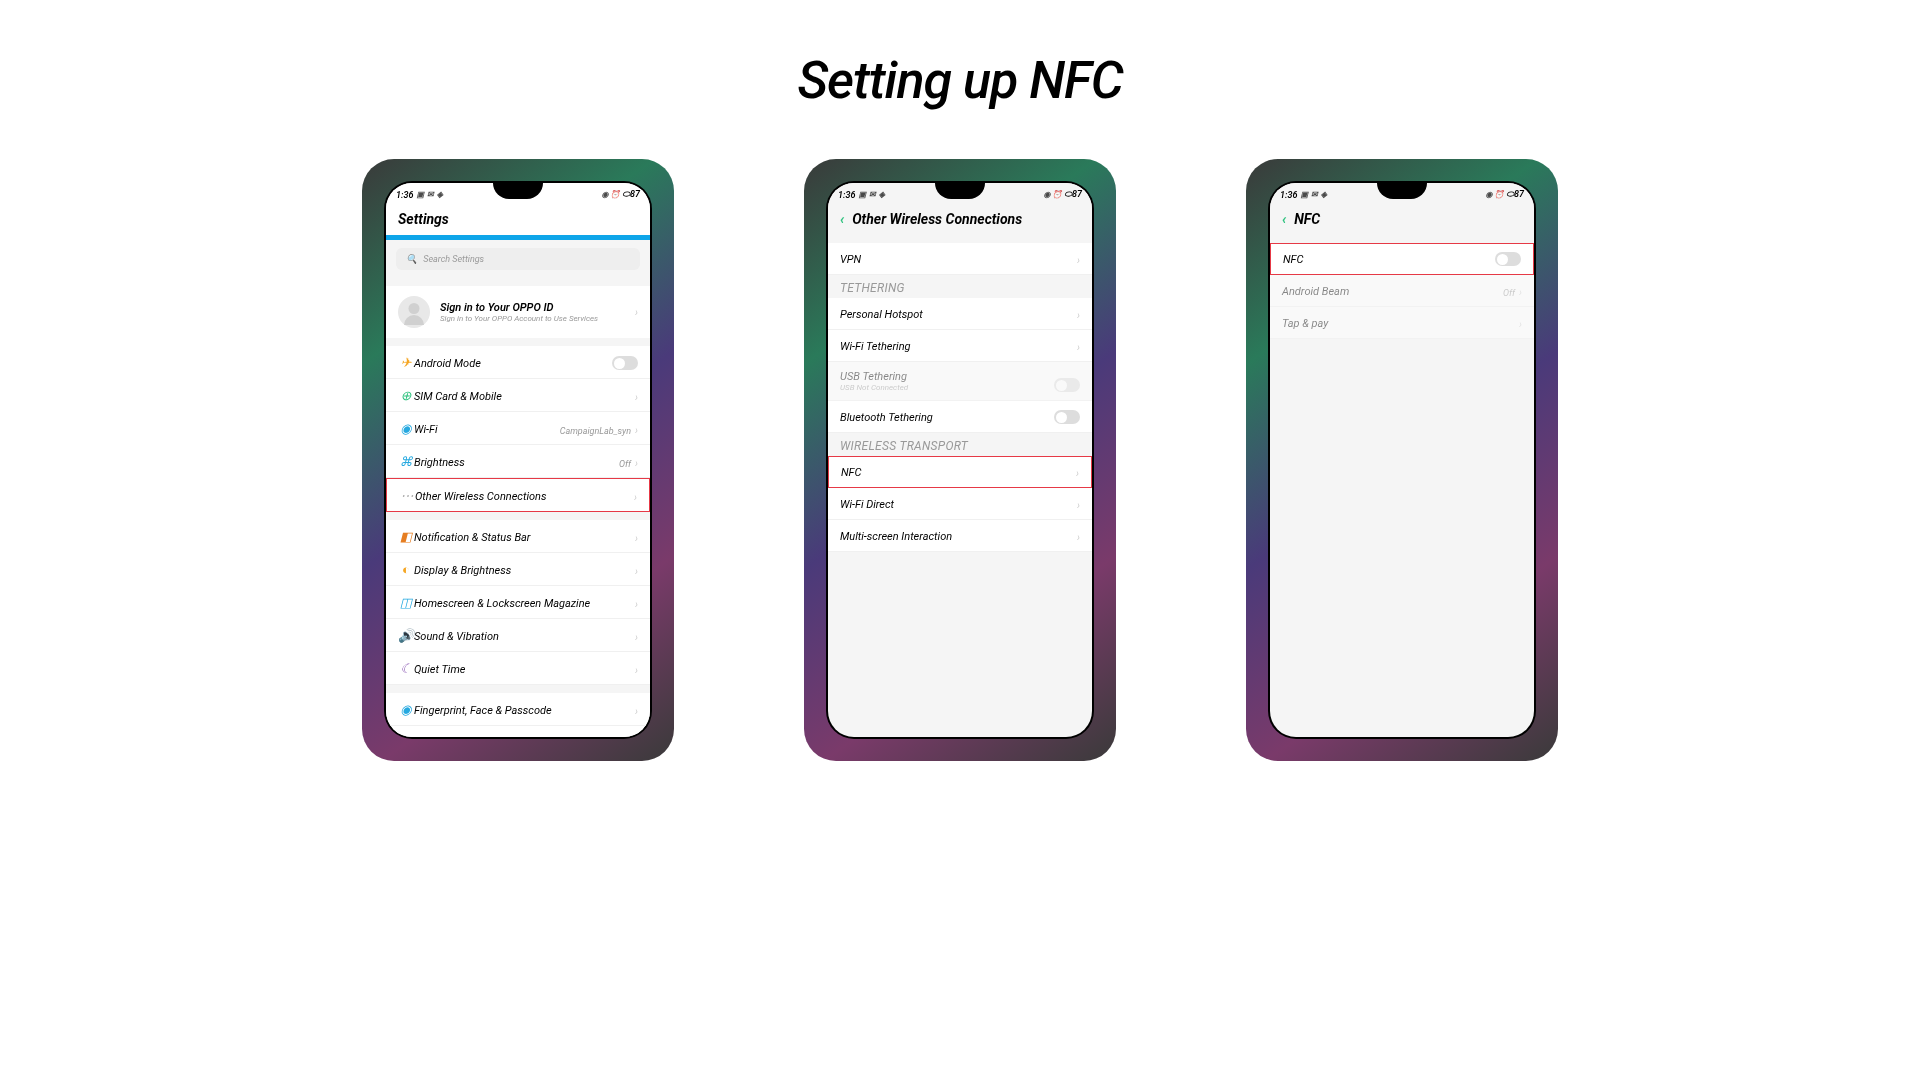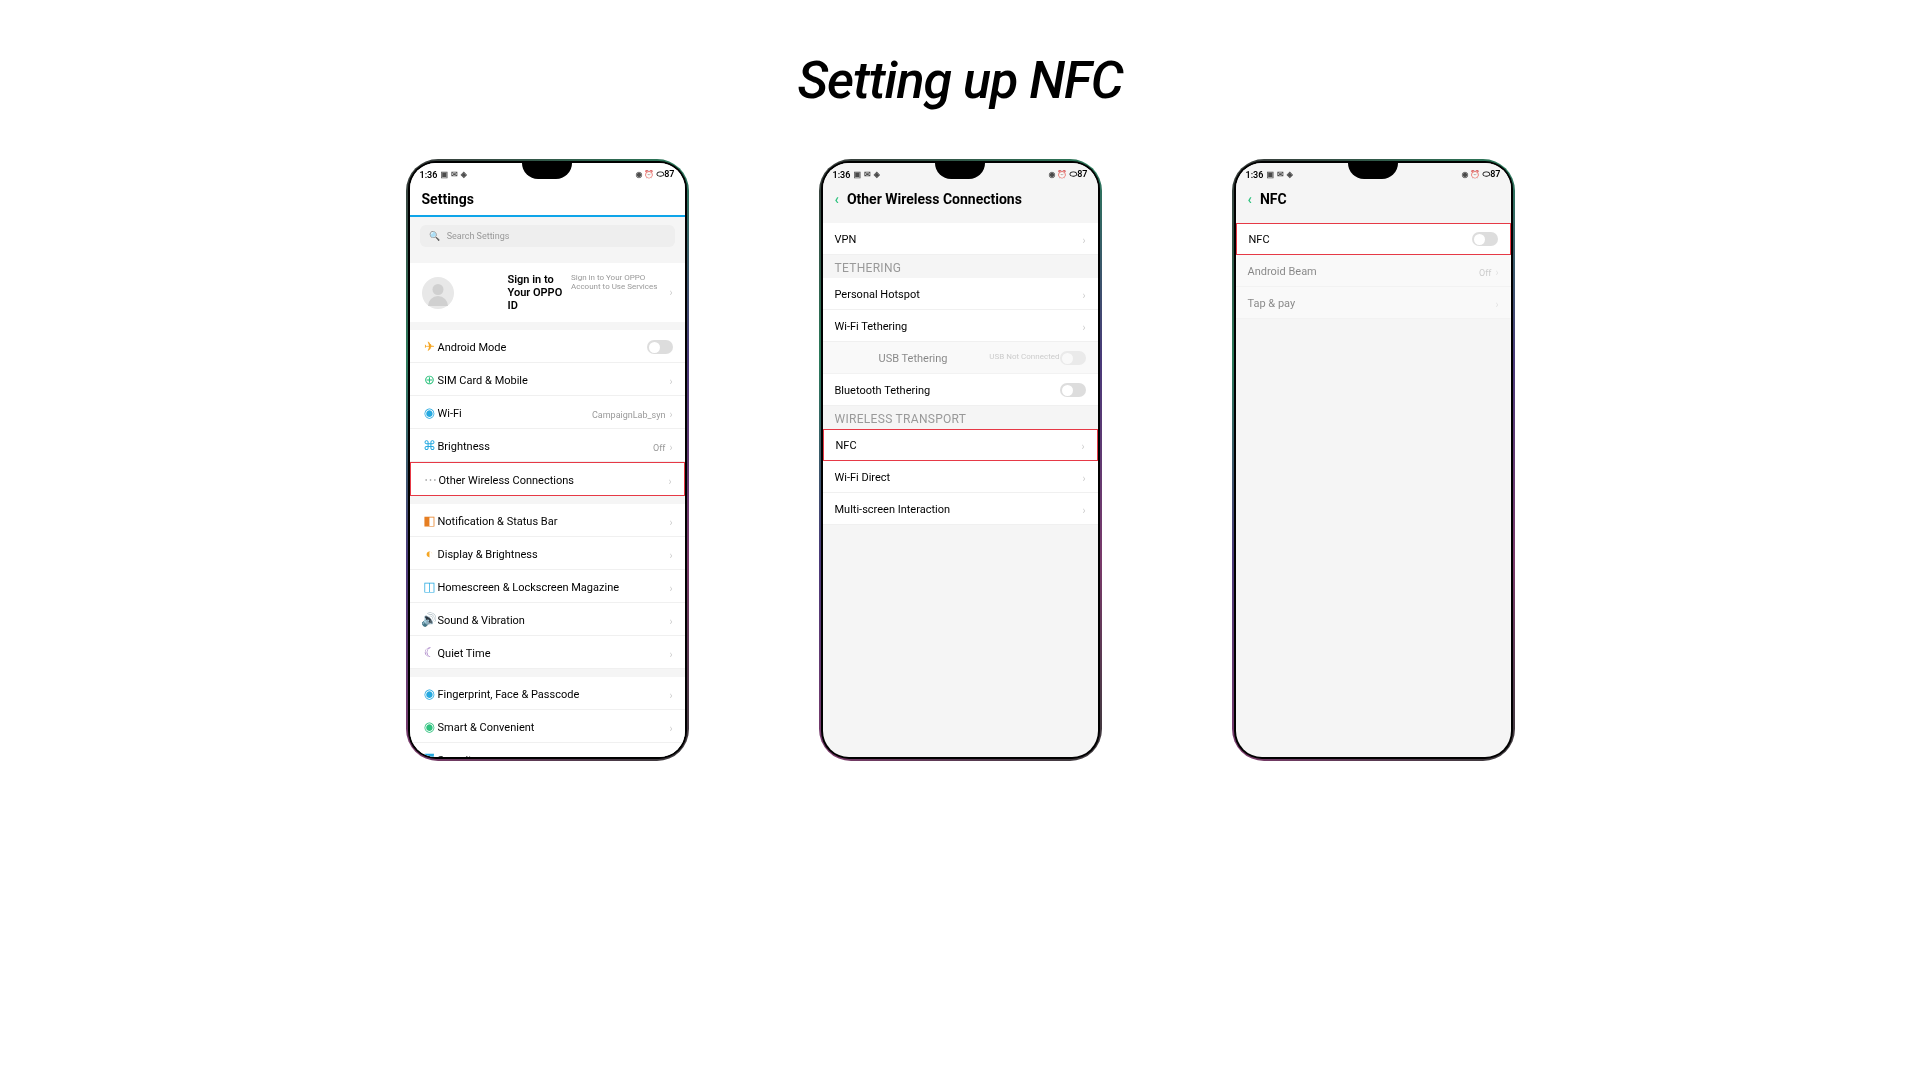--- a/index.html
+++ b/index.html
@@ -3,56 +3,57 @@
 <meta charset="utf-8">
 <style>
 * { margin: 0; padding: 0; box-sizing: border-box; font-family: -apple-system, BlinkMacSystemFont, 'Segoe UI', Roboto, sans-serif; }
 body { background: #fff; width: 1920px; height: 1080px; position: relative; }
 
 .page-title { text-align: center; font-size: 52px; font-weight: 500; color: #000; padding-top: 50px; letter-spacing: -1px; font-style: italic; }
 
 .phones-container { display: flex; justify-content: center; gap: 130px; margin-top: 48px; }
 
 .phone-frame {
-  width: 283px; height: 602px; border-radius: 32px; position: relative;
+  width: 312px; height: 602px; border-radius: 32px; position: relative;
   background: linear-gradient(145deg, #3a3a3a 0%, #2a7a5a 25%, #4a3a7a 50%, #7a3a6a 75%, #3a3a3a 100%);
-  padding: 2px;
+  padding: 22px;
+  font-style: italic;
 }
 .phone-inner { width: 100%; height: 100%; background: #000; border-radius: 28px; padding: 2px; }
 .phone-screen { width: 100%; height: 100%; background: #f5f5f5; border-radius: 26px; overflow: hidden; position: relative; }
 
 .notch { position: absolute; top: 0; left: 50%; transform: translateX(-50%); width: 50px; height: 16px; background: #000; border-radius: 0 0 20px 20px; z-index: 10; }
 
 .status-bar { height: 20px; display: flex; justify-content: space-between; align-items: center; padding: 3px 10px 0; font-size: 9px; font-weight: 600; color: #000; background: #fff; }
 .status-bar.grey { background: #f5f5f5; }
 .status-left { display: flex; align-items: center; gap: 3px; }
 .status-right { display: flex; align-items: center; gap: 2px; }
 .status-icon { font-size: 8px; opacity: 0.7; }
 
 .screen-content { height: calc(100% - 20px); overflow: hidden; }
 
-.header-bar { background: #fff; padding: 8px 12px; display: flex; align-items: center; gap: 8px; border-bottom: 2px solid #0ea5e9; }
+.header-bar { background: #fff; padding: 8px 12px; display: flex; align-items: center; gap: 8px; border-bottom: 5px solid #0ea5e9; }
 .header-title { font-size: 14px; font-weight: 700; color: #000; }
 .back-chevron { color: #2ec27e; font-size: 14px; font-weight: 700; }
 
 .search-box { margin: 8px 10px; background: #eee; border-radius: 6px; padding: 6px 10px; display: flex; align-items: center; gap: 6px; }
 .search-icon { font-size: 9px; color: #999; }
 .search-placeholder { font-size: 9px; color: #999; }
 
 .section-gap { height: 8px; background: #f5f5f5; }
 .section-header { font-size: 12px; color: #999; padding: 6px 12px 3px; text-transform: uppercase; letter-spacing: 0.3px; background: #f5f5f5; }
 
 .list-item { background: #fff; padding: 8px 12px; display: flex; align-items: flex-end; border-bottom: 1px solid #f0f0f0; min-height: 32px; position: relative; }
 .list-item.disabled { opacity: 0.45; }
 .list-icon { width: 16px; height: 16px; display: flex; align-items: center; justify-content: center; font-size: 13px; flex-shrink: 0; }
 .list-label { font-size: 11px; color: #000; flex: 1; }
 .list-sublabel { font-size: 8px; color: #999; }
 .list-value { font-size: 9px; color: #999; margin-right: 4px; }
 .list-chevron { color: #ccc; font-size: 10px; }
-.list-text-col { flex: 1; display: flex; flex-direction: row; margin-left: 44px; }
+.list-text-col { flex: 1; display: flex; flex-direction: column; }
 
 .profile-item { background: #fff; padding: 10px 12px; display: flex; align-items: center; gap: 10px; }
 .avatar { width: 32px; height: 32px; border-radius: 50%; background: #e8e8e8; position: relative; flex-shrink: 0; }
 .avatar::before { content: ''; position: absolute; top: 7px; left: 50%; transform: translateX(-50%); width: 11px; height: 11px; background: #d0d0d0; border-radius: 50%; }
 .avatar::after { content: ''; position: absolute; bottom: 3px; left: 50%; transform: translateX(-50%); width: 20px; height: 10px; background: #d0d0d0; border-radius: 10px 10px 0 0; }
 
 .toggle { width: 26px; height: 14px; background: #ddd; border-radius: 7px; position: relative; flex-shrink: 0; }
 .toggle::after { content: ''; position: absolute; width: 11px; height: 11px; background: #fff; border-radius: 50%; top: 1.5px; left: 2px; }
 
 .highlight-box { border: 1.5px solid #e63946; }

